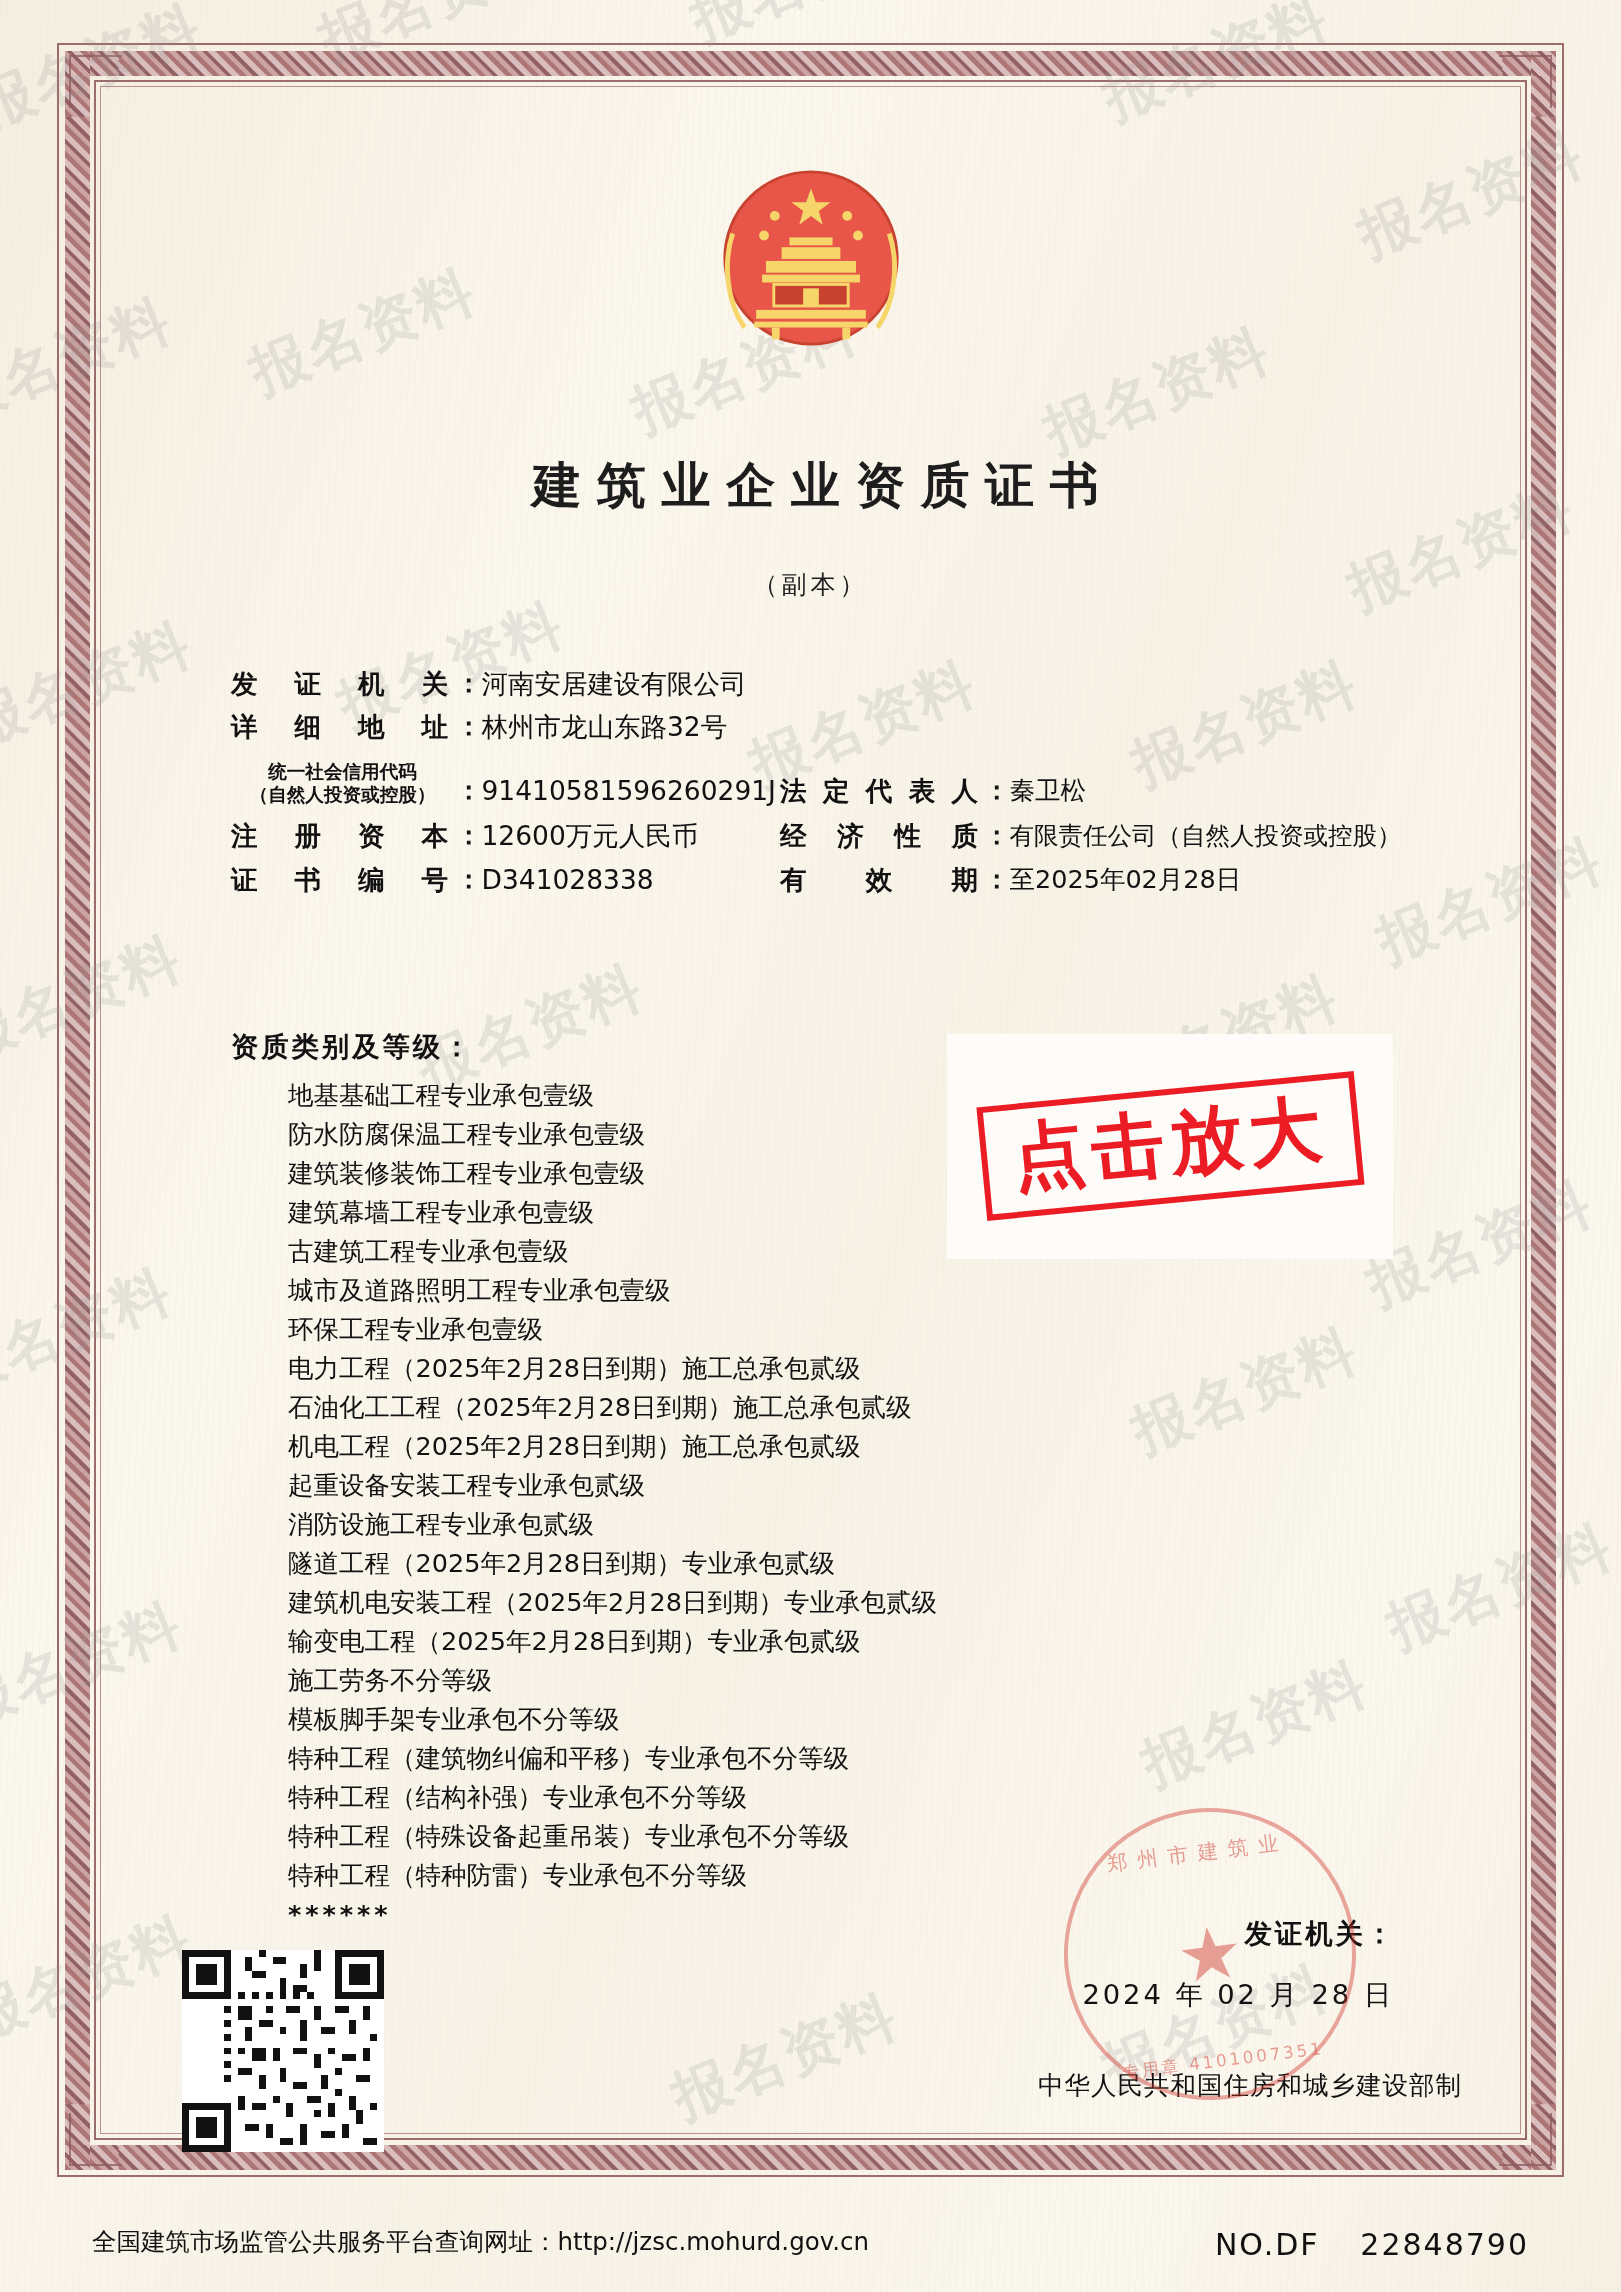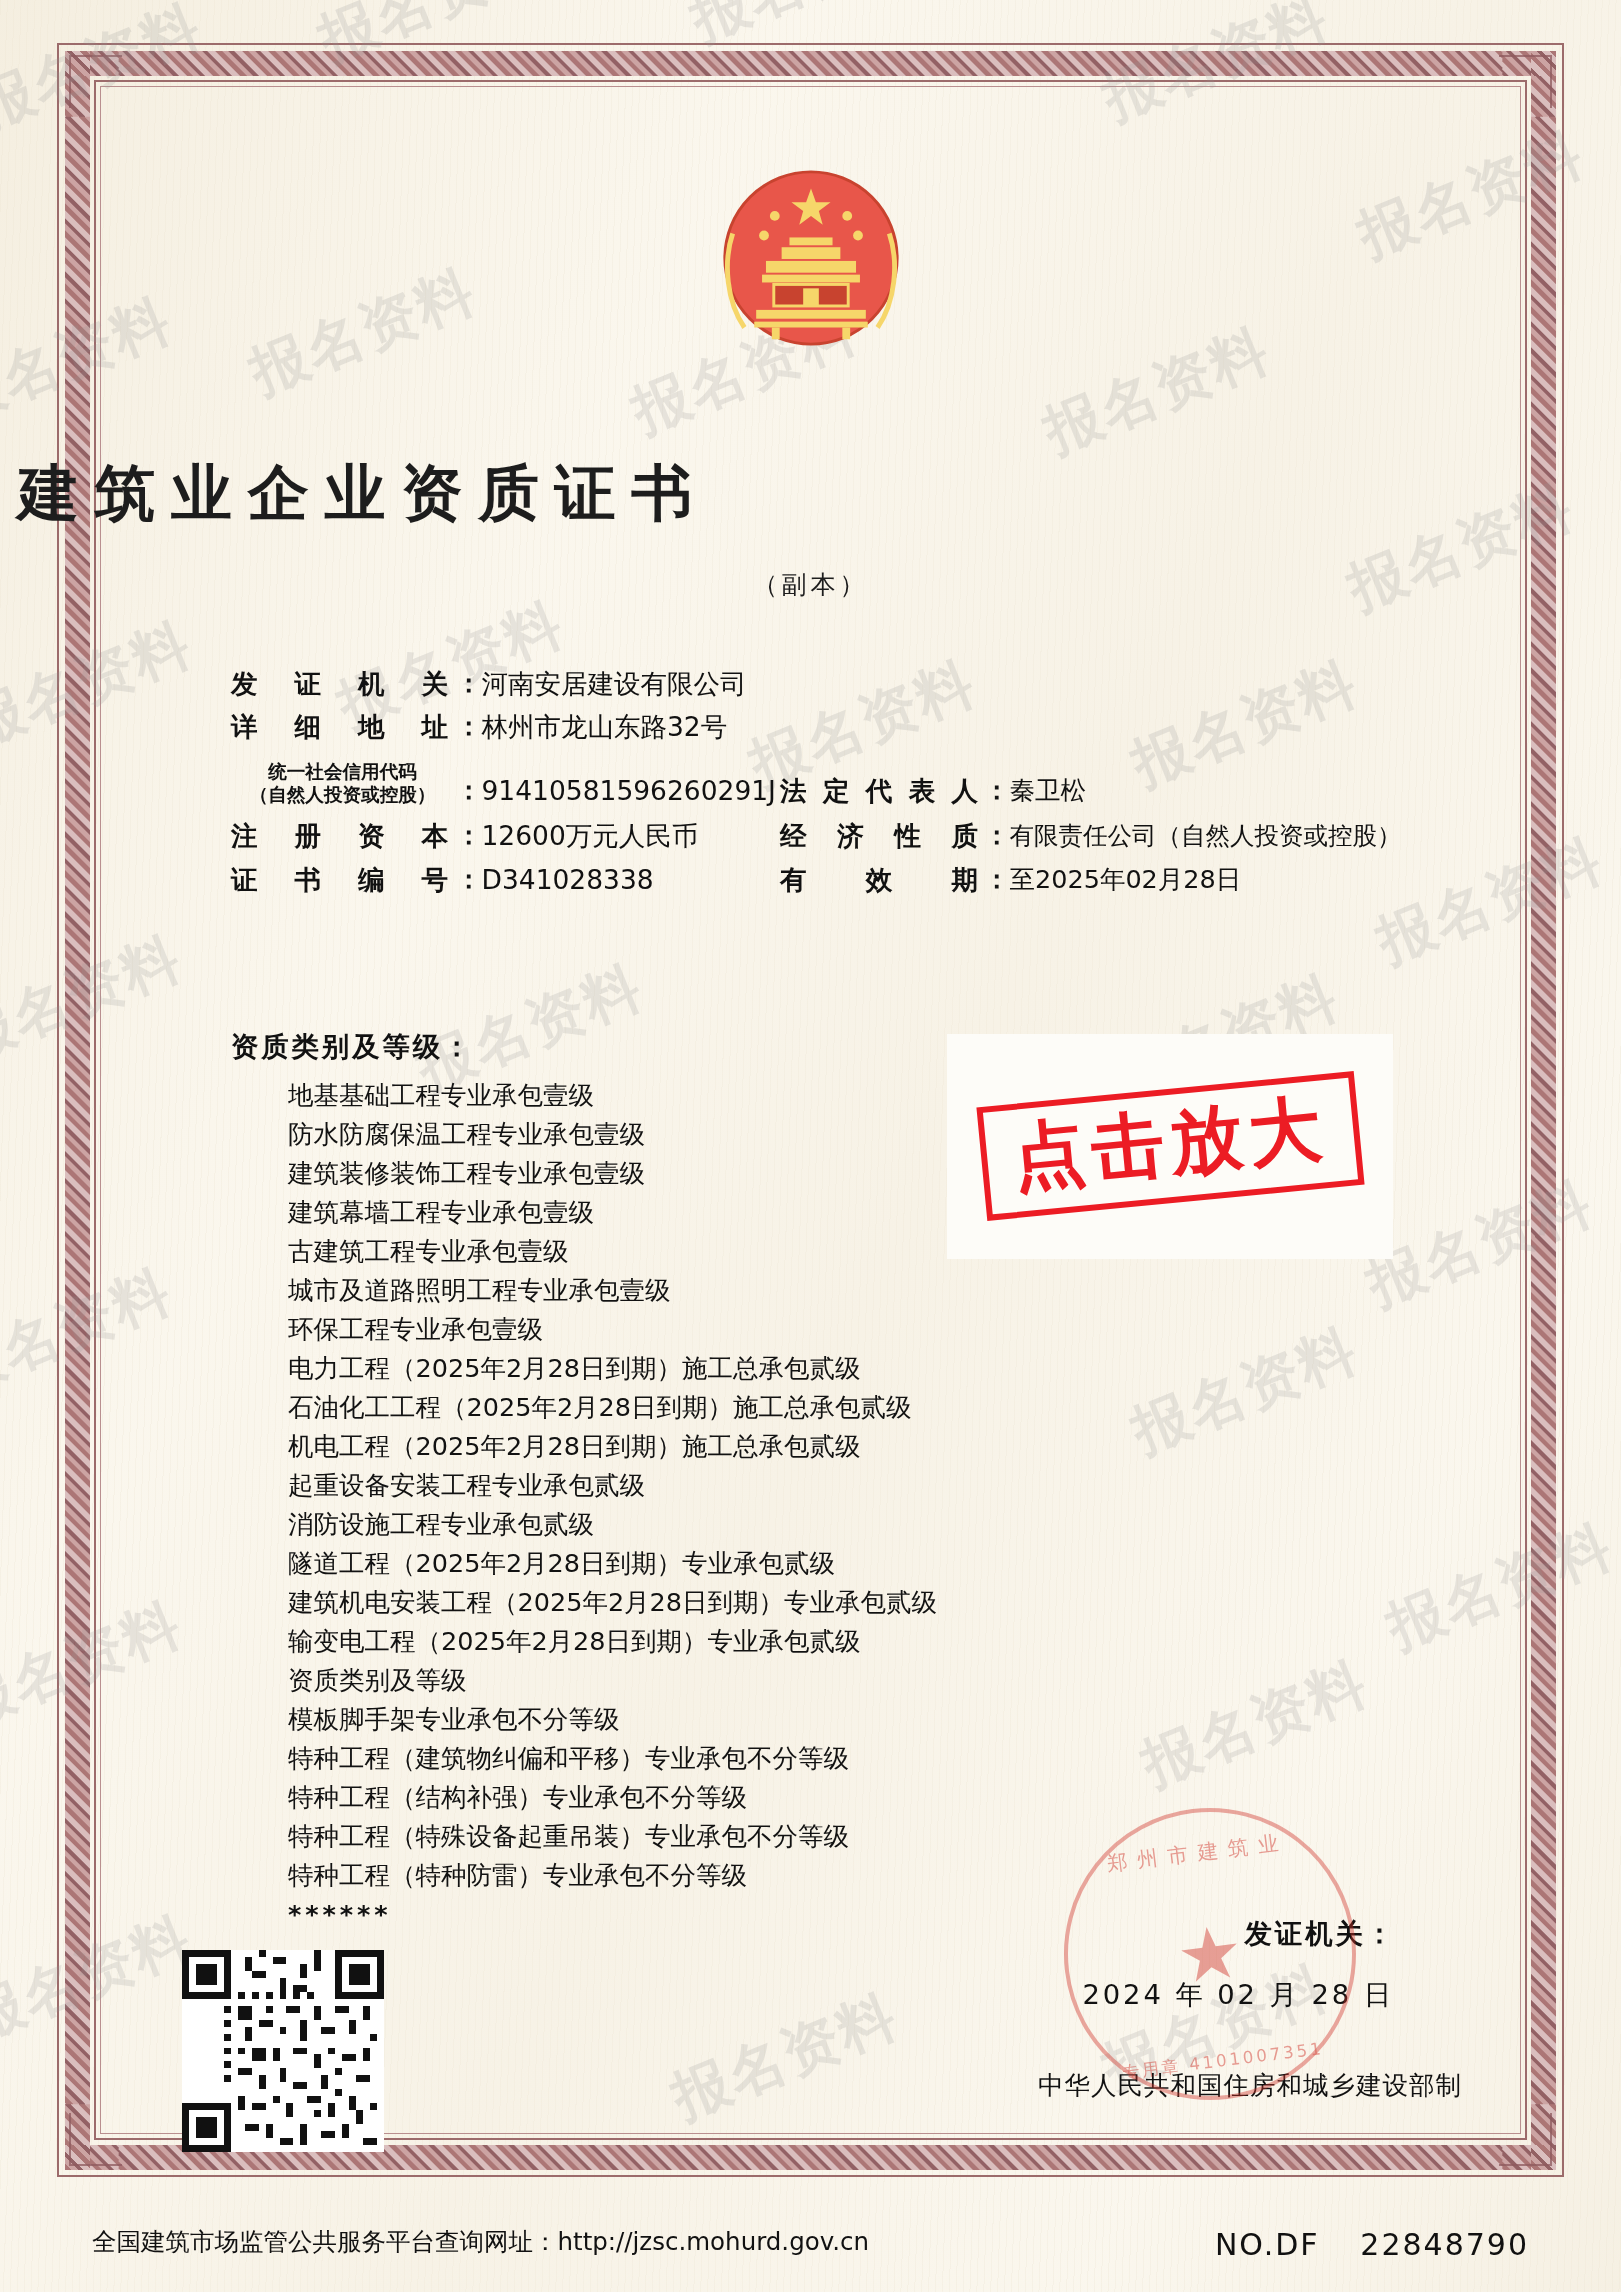--- a/index.html
+++ b/index.html
@@ -92,22 +92,23 @@
     top: 165px;
     transform: translateX(-50%);
     width: 196px;
     height: 186px;
   }
 
   
   .doc-title {
     position: absolute;
     top: 453px;
-    left: 2px; right: 0;
-    font-size: 61px;
+    left: 10px; right: 0;
+    text-align: center;
+    font-size: 49px;
     font-weight: 700;
     letter-spacing: 15.7px;
     color: #1d1d1d;
     text-indent: 15.7px;
     font-family: "DejaVu Sans", "Liberation Sans", sans-serif;
   }
   .doc-subtitle {
     position: absolute;
     top: 568px;
     left: 0; right: 0;
@@ -471,21 +472,21 @@
     <div>城市及道路照明工程专业承包壹级</div>
     <div>环保工程专业承包壹级</div>
     <div>电力工程（2025年2月28日到期）施工总承包贰级</div>
     <div>石油化工工程（2025年2月28日到期）施工总承包贰级</div>
     <div>机电工程（2025年2月28日到期）施工总承包贰级</div>
     <div>起重设备安装工程专业承包贰级</div>
     <div>消防设施工程专业承包贰级</div>
     <div>隧道工程（2025年2月28日到期）专业承包贰级</div>
     <div>建筑机电安装工程（2025年2月28日到期）专业承包贰级</div>
     <div>输变电工程（2025年2月28日到期）专业承包贰级</div>
-    <div>资质类别及等级</div>
+    <div>施工劳务不分等级</div>
     <div>模板脚手架专业承包不分等级</div>
     <div>特种工程（建筑物纠偏和平移）专业承包不分等级</div>
     <div>特种工程（结构补强）专业承包不分等级</div>
     <div>特种工程（特殊设备起重吊装）专业承包不分等级</div>
     <div>特种工程（特种防雷）专业承包不分等级</div>
     <div class="qual-stars">******</div>
   </div>
 
   <div class="zoom-stamp">
     <div class="inner">点击放大</div>

